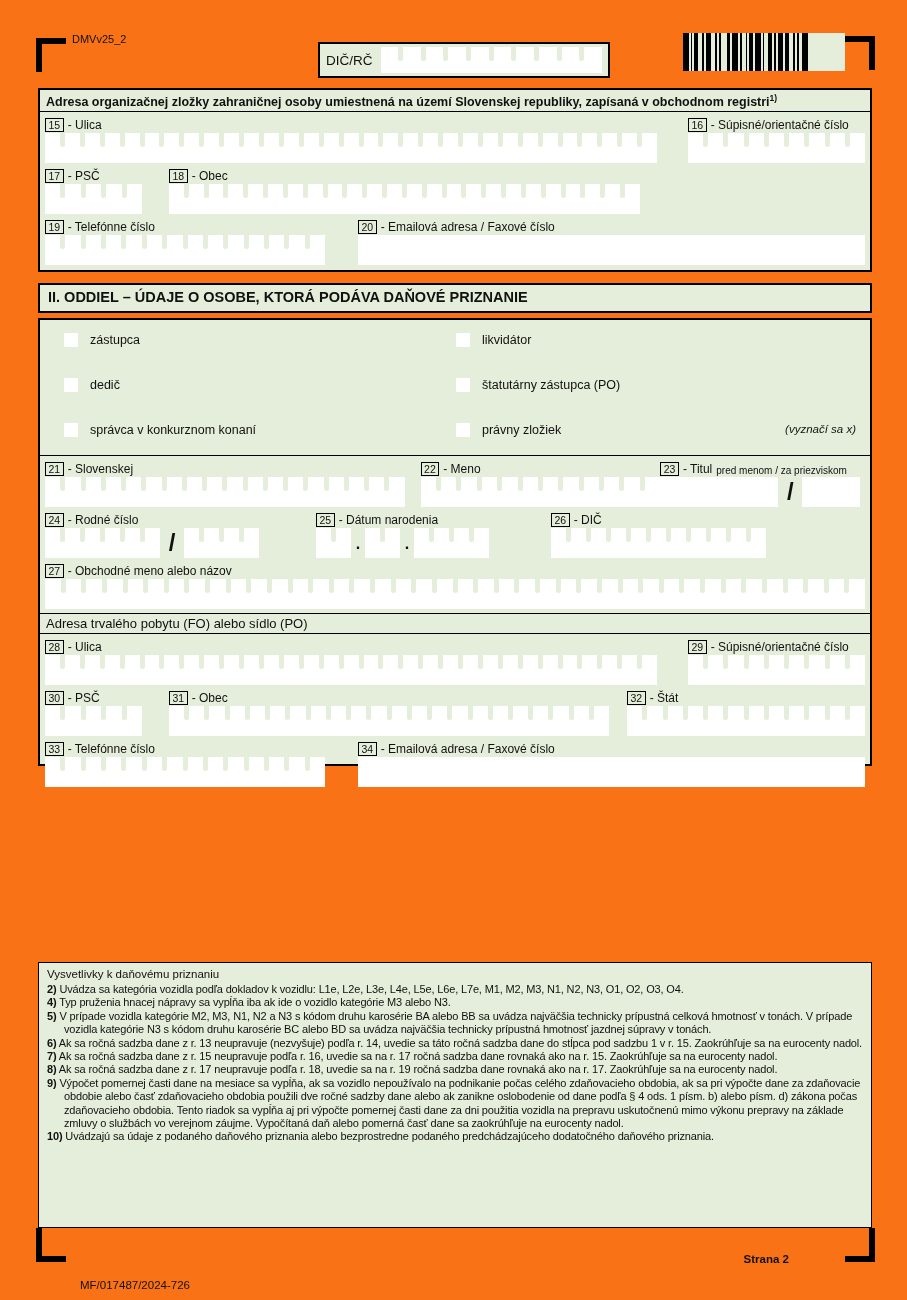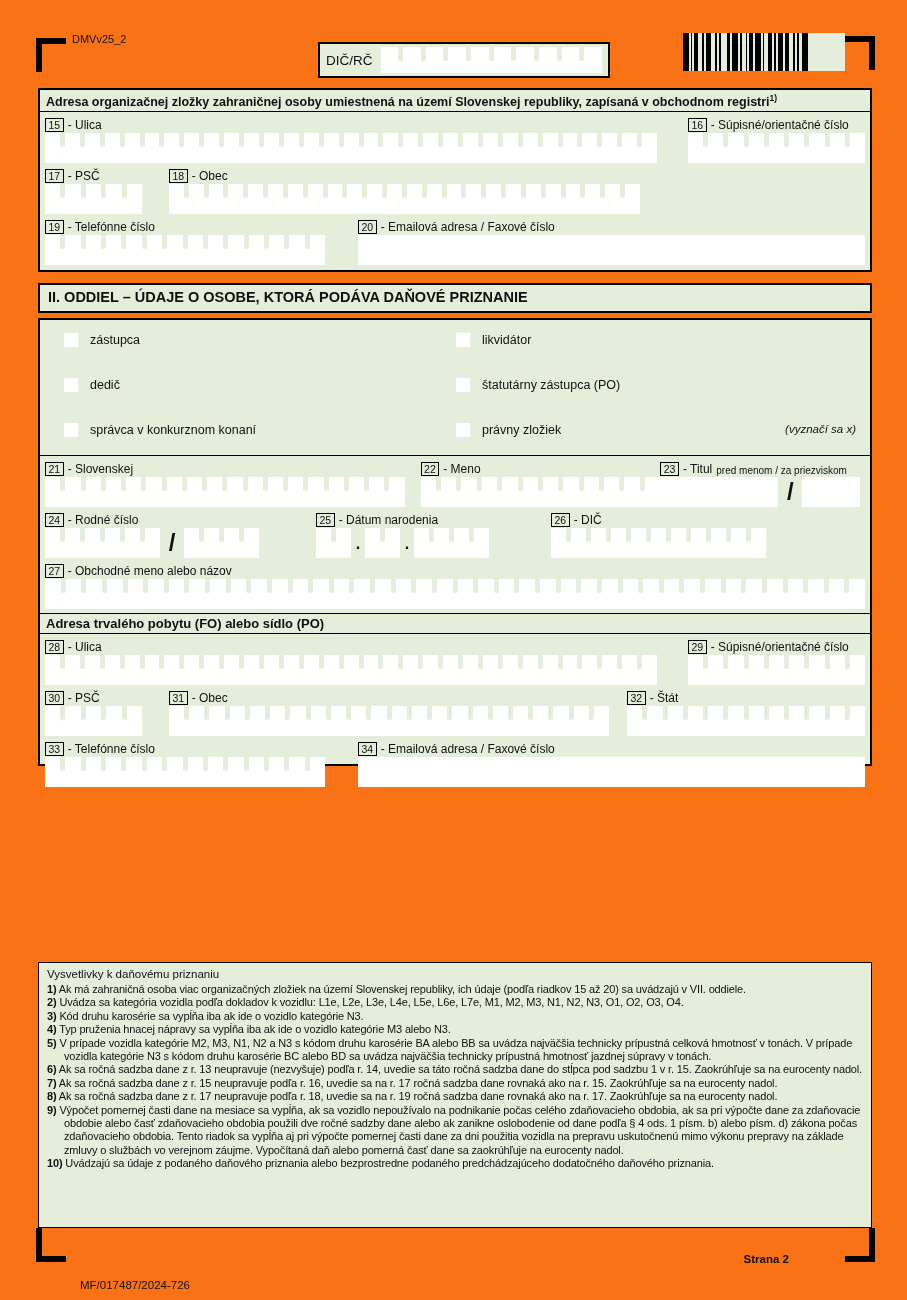--- a/index.html
+++ b/index.html
@@ -34,21 +34,21 @@
   #titlebar2{ top:283px; height:30px; left:38px; width:834px; position:absolute;
               background:var(--green); border:2.5px solid #000;
               font-weight:bold; font-size:14.5px; padding:4px 8px; }
   #mainbox{ top:318px; height:448px; }
   #notesbox{ top:962px; height:266px; border-width:1.5px; padding:3px 8px 0 8px; }
 
   .box-header{ font-weight:bold; font-size:12.5px; padding:3px 6px 2px 6px;
                border-bottom:1.5px solid #000; white-space:nowrap; }
   .box-header sup{ font-size:8.5px; }
 
-  .inner-header{ font-weight:bold; font-size:13px; padding:2px 6px;
+  .inner-header{ font-weight:normal; font-size:13px; padding:2px 6px;
                  border-top:1.5px solid #000; border-bottom:1.5px solid #000; margin-top:4px; }
 
   .frow{ display:flex; padding:0 5px; align-items:flex-start; }
   .fg{ display:block; }
   .flabel{ display:flex; align-items:flex-end; gap:4px; height:17px;
            margin:3px 0 1px 0; white-space:nowrap; font-size:12px; }
   .badge{ display:inline-block; font-size:10.5px; line-height:12px;
           border:1px solid #000; padding:0 2.5px; }
   .sublabel{ font-size:10px; }
 
@@ -942,23 +942,21 @@
           <span class="badge">34</span>
           <span>- Emailová adresa / Faxové číslo</span>
         </div>
         <div class="whitebox"></div>
       </div>
     </div>
   </div>
 
   <div class="formbox" id="notesbox">
     <div class="ntitle">Vysvetlivky k daňovému priznaniu</div>
-    <div class="nitem"><span class="nnum">1)</span> <span>Ak má zahraničná osoba viac organizačných zložiek na území Slovenskej republiky, ich údaje (podľa riadkov 15 až 20) sa uvádzajú v VII. oddiele.</span></div>
     <div class="nitem"><span class="nnum">2)</span> <span>Uvádza sa kategória vozidla podľa dokladov k vozidlu: L1e, L2e, L3e, L4e, L5e, L6e, L7e, M1, M2, M3, N1, N2, N3, O1, O2, O3, O4.</span></div>
-    <div class="nitem"><span class="nnum">3)</span> <span>Kód druhu karosérie sa vypĺňa iba ak ide o vozidlo kategórie N3.</span></div>
     <div class="nitem"><span class="nnum">4)</span> <span>Typ pruženia hnacej nápravy sa vypĺňa iba ak ide o vozidlo kategórie M3 alebo N3.</span></div>
     <div class="nitem"><span class="nnum">5)</span> <span>V prípade vozidla kategórie M2, M3, N1, N2 a N3 s kódom druhu karosérie BA alebo BB sa uvádza najväčšia technicky prípustná celková hmotnosť v tonách. V prípade vozidla kategórie N3 s kódom druhu karosérie BC alebo BD sa uvádza najväčšia technicky prípustná hmotnosť jazdnej súpravy v tonách.</span></div>
     <div class="nitem"><span class="nnum">6)</span> <span>Ak sa ročná sadzba dane z r. 13 neupravuje (nezvyšuje) podľa r. 14, uvedie sa táto ročná sadzba dane do stĺpca pod sadzbu 1 v r. 15. Zaokrúhľuje sa na eurocenty nadol.</span></div>
     <div class="nitem"><span class="nnum">7)</span> <span>Ak sa ročná sadzba dane z r. 15 neupravuje podľa r. 16, uvedie sa na r. 17 ročná sadzba dane rovnaká ako na r. 15. Zaokrúhľuje sa na eurocenty nadol.</span></div>
     <div class="nitem"><span class="nnum">8)</span> <span>Ak sa ročná sadzba dane z r. 17 neupravuje podľa r. 18, uvedie sa na r. 19 ročná sadzba dane rovnaká ako na r. 17. Zaokrúhľuje sa na eurocenty nadol.</span></div>
     <div class="nitem"><span class="nnum">9)</span> <span>Výpočet pomernej časti dane na mesiace sa vypĺňa, ak sa vozidlo nepoužívalo na podnikanie počas celého zdaňovacieho obdobia, ak sa pri výpočte dane za zdaňovacie obdobie alebo časť zdaňovacieho obdobia použili dve ročné sadzby dane alebo ak zanikne oslobodenie od dane podľa § 4 ods. 1 písm. b) alebo písm. d) zákona počas zdaňovacieho obdobia. Tento riadok sa vypĺňa aj pri výpočte pomernej časti dane za dni použitia vozidla na prepravu uskutočnenú mimo výkonu prepravy na základe zmluvy o službách vo verejnom záujme. Vypočítaná daň alebo pomerná časť dane sa zaokrúhľuje na eurocenty nadol.</span></div>
     <div class="nitem"><span class="nnum">10)</span> <span>Uvádzajú sa údaje z podaného daňového priznania alebo bezprostredne podaného predchádzajúceho dodatočného daňového priznania.</span></div>
   </div>
 
   <div class="footer-left">MF/017487/2024-726</div>

